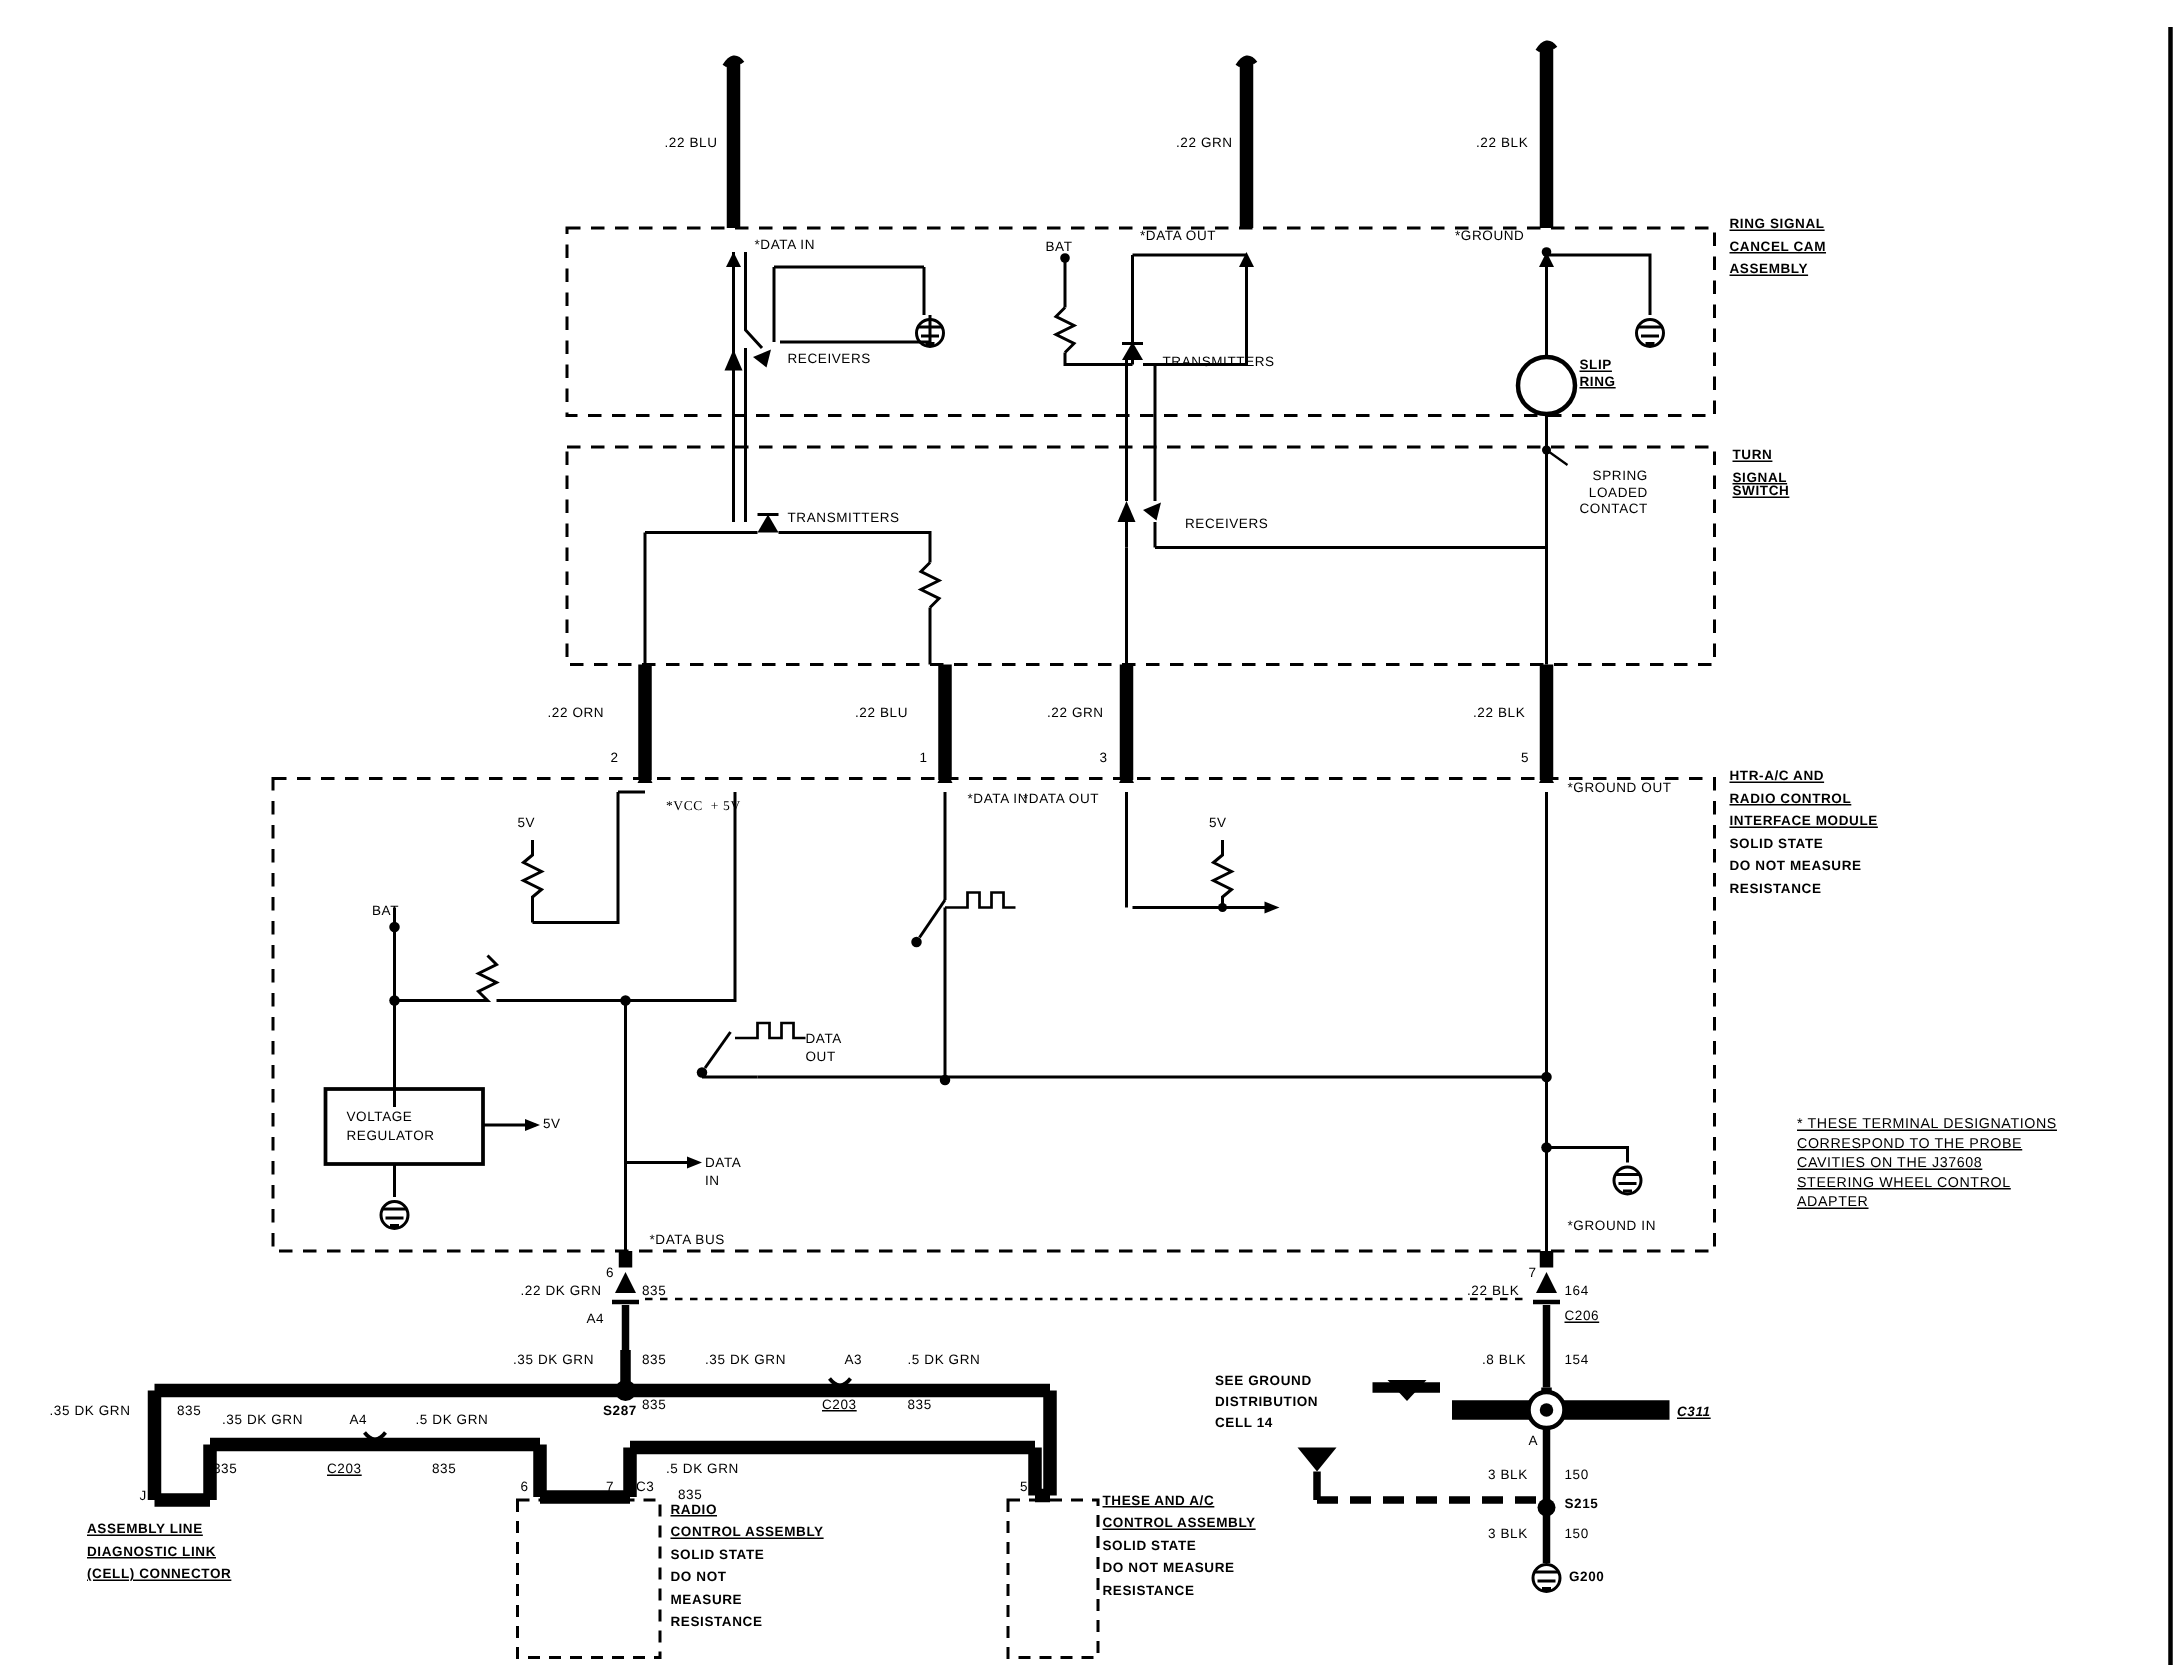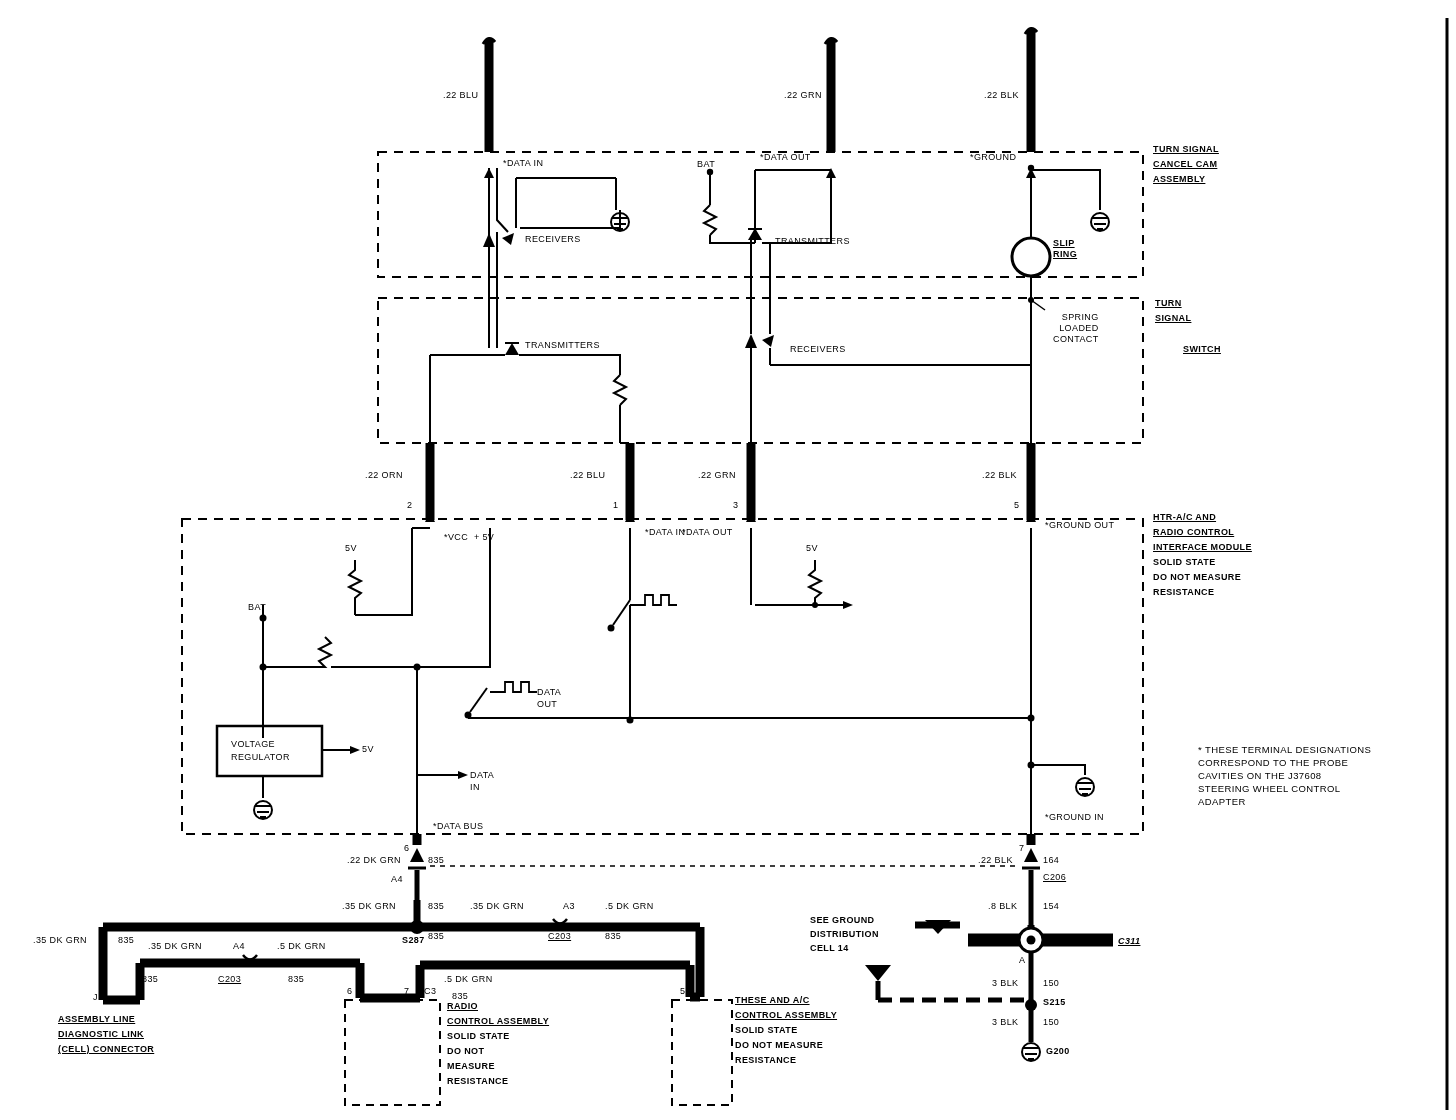--- a/index.html
+++ b/index.html
@@ -232,45 +232,45 @@
 <div class="lbl" style="left:503px;top:158px;">*DATA IN</div>
 <div class="lbl" style="left:760px;top:152px;">*DATA OUT</div>
 <div class="lbl" style="left:970px;top:152px;">*GROUND</div>
 
 <div class="lbl" style="left:525px;top:234px;">RECEIVERS</div>
 <div class="lbl" style="left:775px;top:236px;">TRANSMITTERS</div>
 <div class="lbl" style="left:697px;top:159px;">BAT</div>
 <div class="lbl u b" style="left:1053px;top:238px;">SLIP
 RING</div>
 
-<div class="lbl b u" style="left:1153px;top:144px;">TURN SIGNAL</div>
+<div class="lbl b u" style="left:1153px;top:144px;">RING SIGNAL</div>
 <div class="lbl b u" style="left:1153px;top:159px;">CANCEL CAM</div>
 <div class="lbl b u" style="left:1153px;top:174px;">ASSEMBLY</div>
 
 <div class="lbl b u" style="left:1155px;top:298px;">TURN</div>
 <div class="lbl b u" style="left:1155px;top:313px;">SIGNAL</div>
-<div class="lbl b u" style="left:1155px;top:344px;margin-left:28px;">SWITCH</div>
+<div class="lbl b u" style="left:1155px;top:322px;">SWITCH</div>
 
 <div class="lbl" style="left:525px;top:340px;">TRANSMITTERS</div>
 <div class="lbl" style="left:790px;top:344px;">RECEIVERS</div>
 <div class="lbl" style="left:1053px;top:312px;text-align:right;">SPRING
 LOADED
 CONTACT</div>
 
 <div class="lbl" style="left:365px;top:470px;">.22 ORN</div>
 <div class="lbl" style="left:570px;top:470px;">.22 BLU</div>
 <div class="lbl" style="left:698px;top:470px;">.22 GRN</div>
 <div class="lbl" style="left:982px;top:470px;">.22 BLK</div>
 
 <div class="lbl" style="left:407px;top:500px;">2</div>
 <div class="lbl" style="left:613px;top:500px;">1</div>
 <div class="lbl" style="left:733px;top:500px;">3</div>
 <div class="lbl" style="left:1014px;top:500px;">5</div>
 
-<div class="lbl" style="left:444px;top:532px;">*VCC  + 5V</div>
+<div class="lbl" style="left:444px;top:532px;font-family:Liberation Serif, serif;">*VCC  + 5V</div>
 <div class="lbl" style="left:645px;top:527px;">*DATA IN</div>
 <div class="lbl" style="left:682px;top:527px;">*DATA OUT</div>
 <div class="lbl" style="left:1045px;top:520px;">*GROUND OUT</div>
 
 <div class="lbl b u" style="left:1153px;top:512px;">HTR-A/C AND</div>
 <div class="lbl b u" style="left:1153px;top:527px;">RADIO CONTROL</div>
 <div class="lbl b u" style="left:1153px;top:542px;">INTERFACE MODULE</div>
 <div class="lbl b" style="left:1153px;top:557px;">SOLID STATE</div>
 <div class="lbl b" style="left:1153px;top:572px;">DO NOT MEASURE</div>
 <div class="lbl b" style="left:1153px;top:587px;">RESISTANCE</div>
@@ -281,21 +281,21 @@
 <div class="lbl" style="left:231px;top:738px;line-height:13px;">VOLTAGE
 REGULATOR</div>
 <div class="lbl" style="left:362px;top:744px;">5V</div>
 <div class="lbl" style="left:537px;top:686px;line-height:12px;">DATA
 OUT</div>
 <div class="lbl" style="left:470px;top:769px;line-height:12px;">DATA
 IN</div>
 <div class="lbl" style="left:433px;top:821px;">*DATA BUS</div>
 <div class="lbl" style="left:1045px;top:812px;">*GROUND IN</div>
 
-<div class="note" style="left:1198px;top:743px;">* THESE TERMINAL DESIGNATIONS
+<div class="note" style="left:1198px;top:743px;text-decoration:underline;">* THESE TERMINAL DESIGNATIONS
 CORRESPOND TO THE PROBE
 CAVITIES ON THE J37608
 STEERING WHEEL CONTROL
 ADAPTER</div>
 
 <div class="lbl" style="left:404px;top:843px;">6</div>
 <div class="lbl" style="left:347px;top:855px;">.22 DK GRN</div>
 <div class="lbl" style="left:428px;top:855px;">835</div>
 <div class="lbl" style="left:391px;top:874px;">A4</div>
 <div class="lbl" style="left:342px;top:901px;">.35 DK GRN</div>

